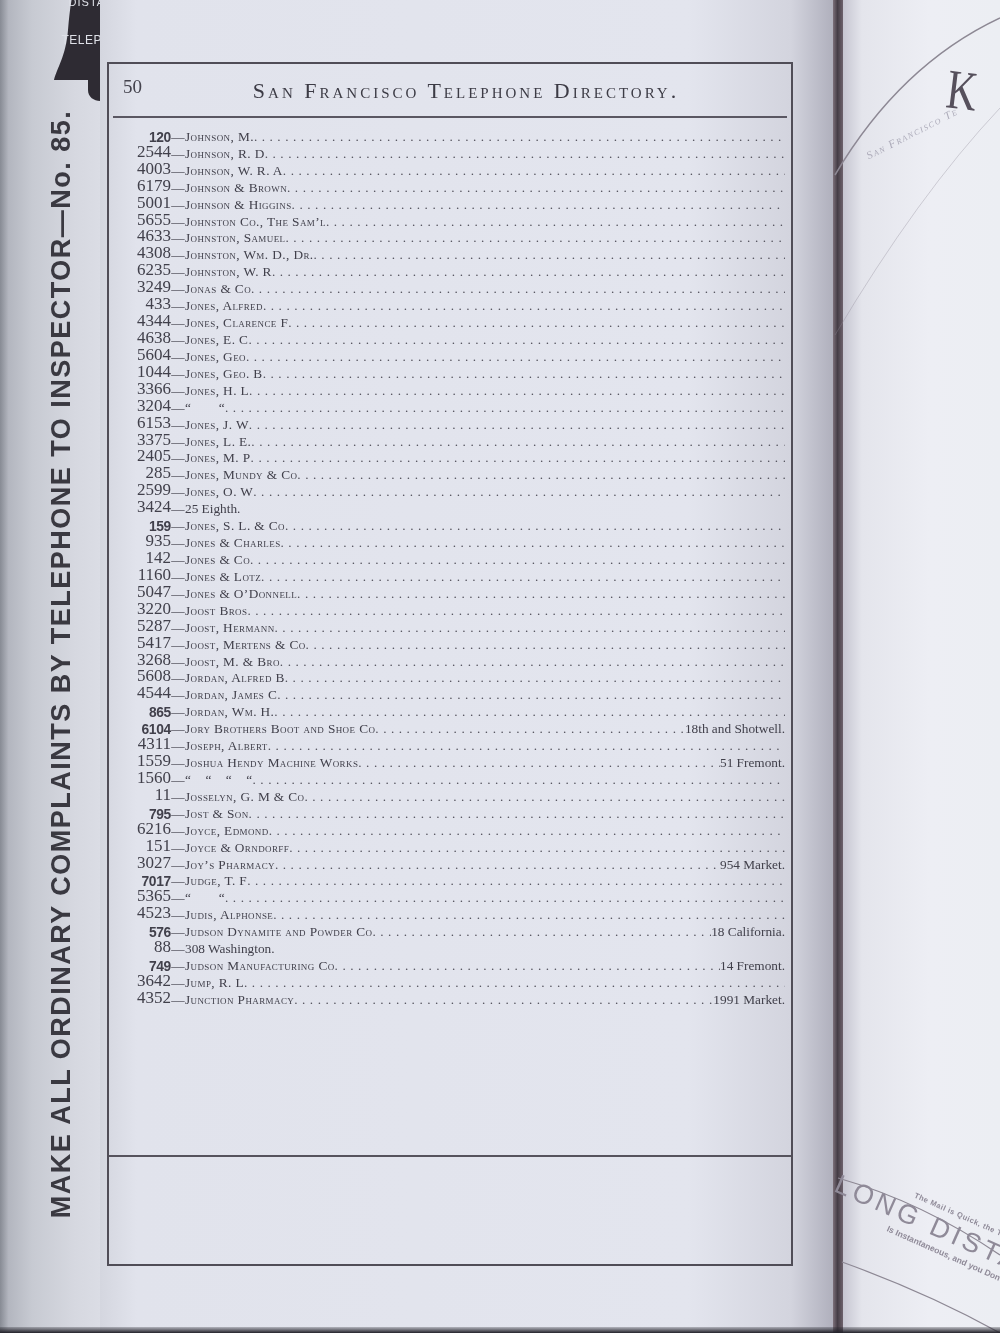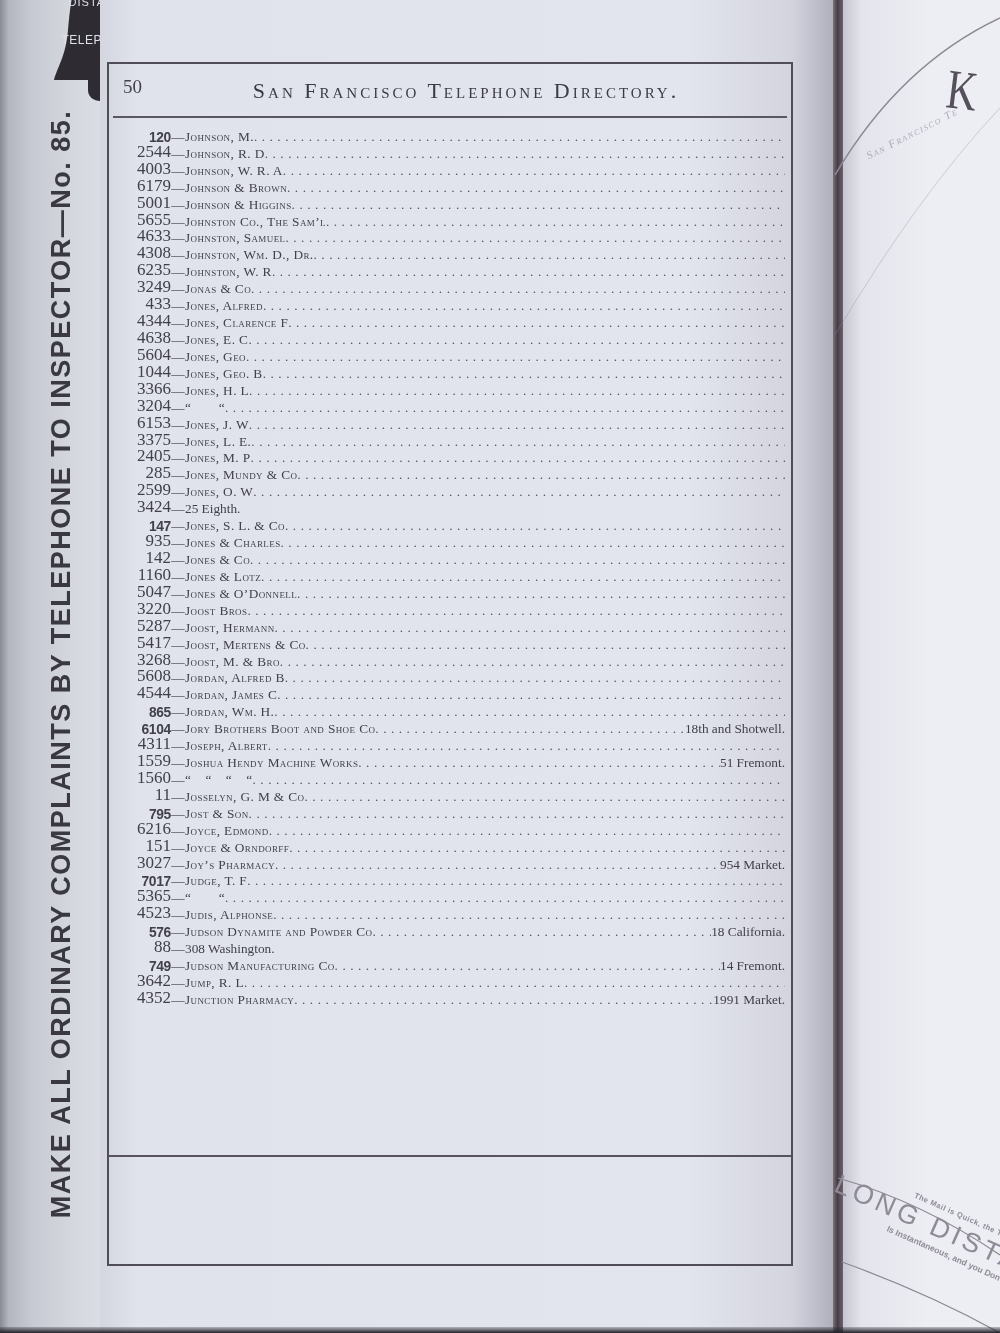--- a/index.html
+++ b/index.html
@@ -273,21 +273,21 @@
             <span class="nm">Jones, O. W</span>
             <span class="leader"></span>
           </span>
         </div>
         <div class="row">
           <span class="num">3424</span>
           <span class="dash">—</span>
           <span class="addr">25 Eighth.</span>
         </div>
         <div class="row">
-          <span class="num bold">147</span>
+          <span class="num bold">159</span>
           <span class="dash">—</span>
           <span class="seg seg-name tight">
             <span class="nm">Jones, S. L. &amp; Co</span>
             <span class="leader"></span>
           </span>
         </div>
         <div class="row">
           <span class="num">935</span>
           <span class="dash">—</span>
           <span class="seg seg-name">

